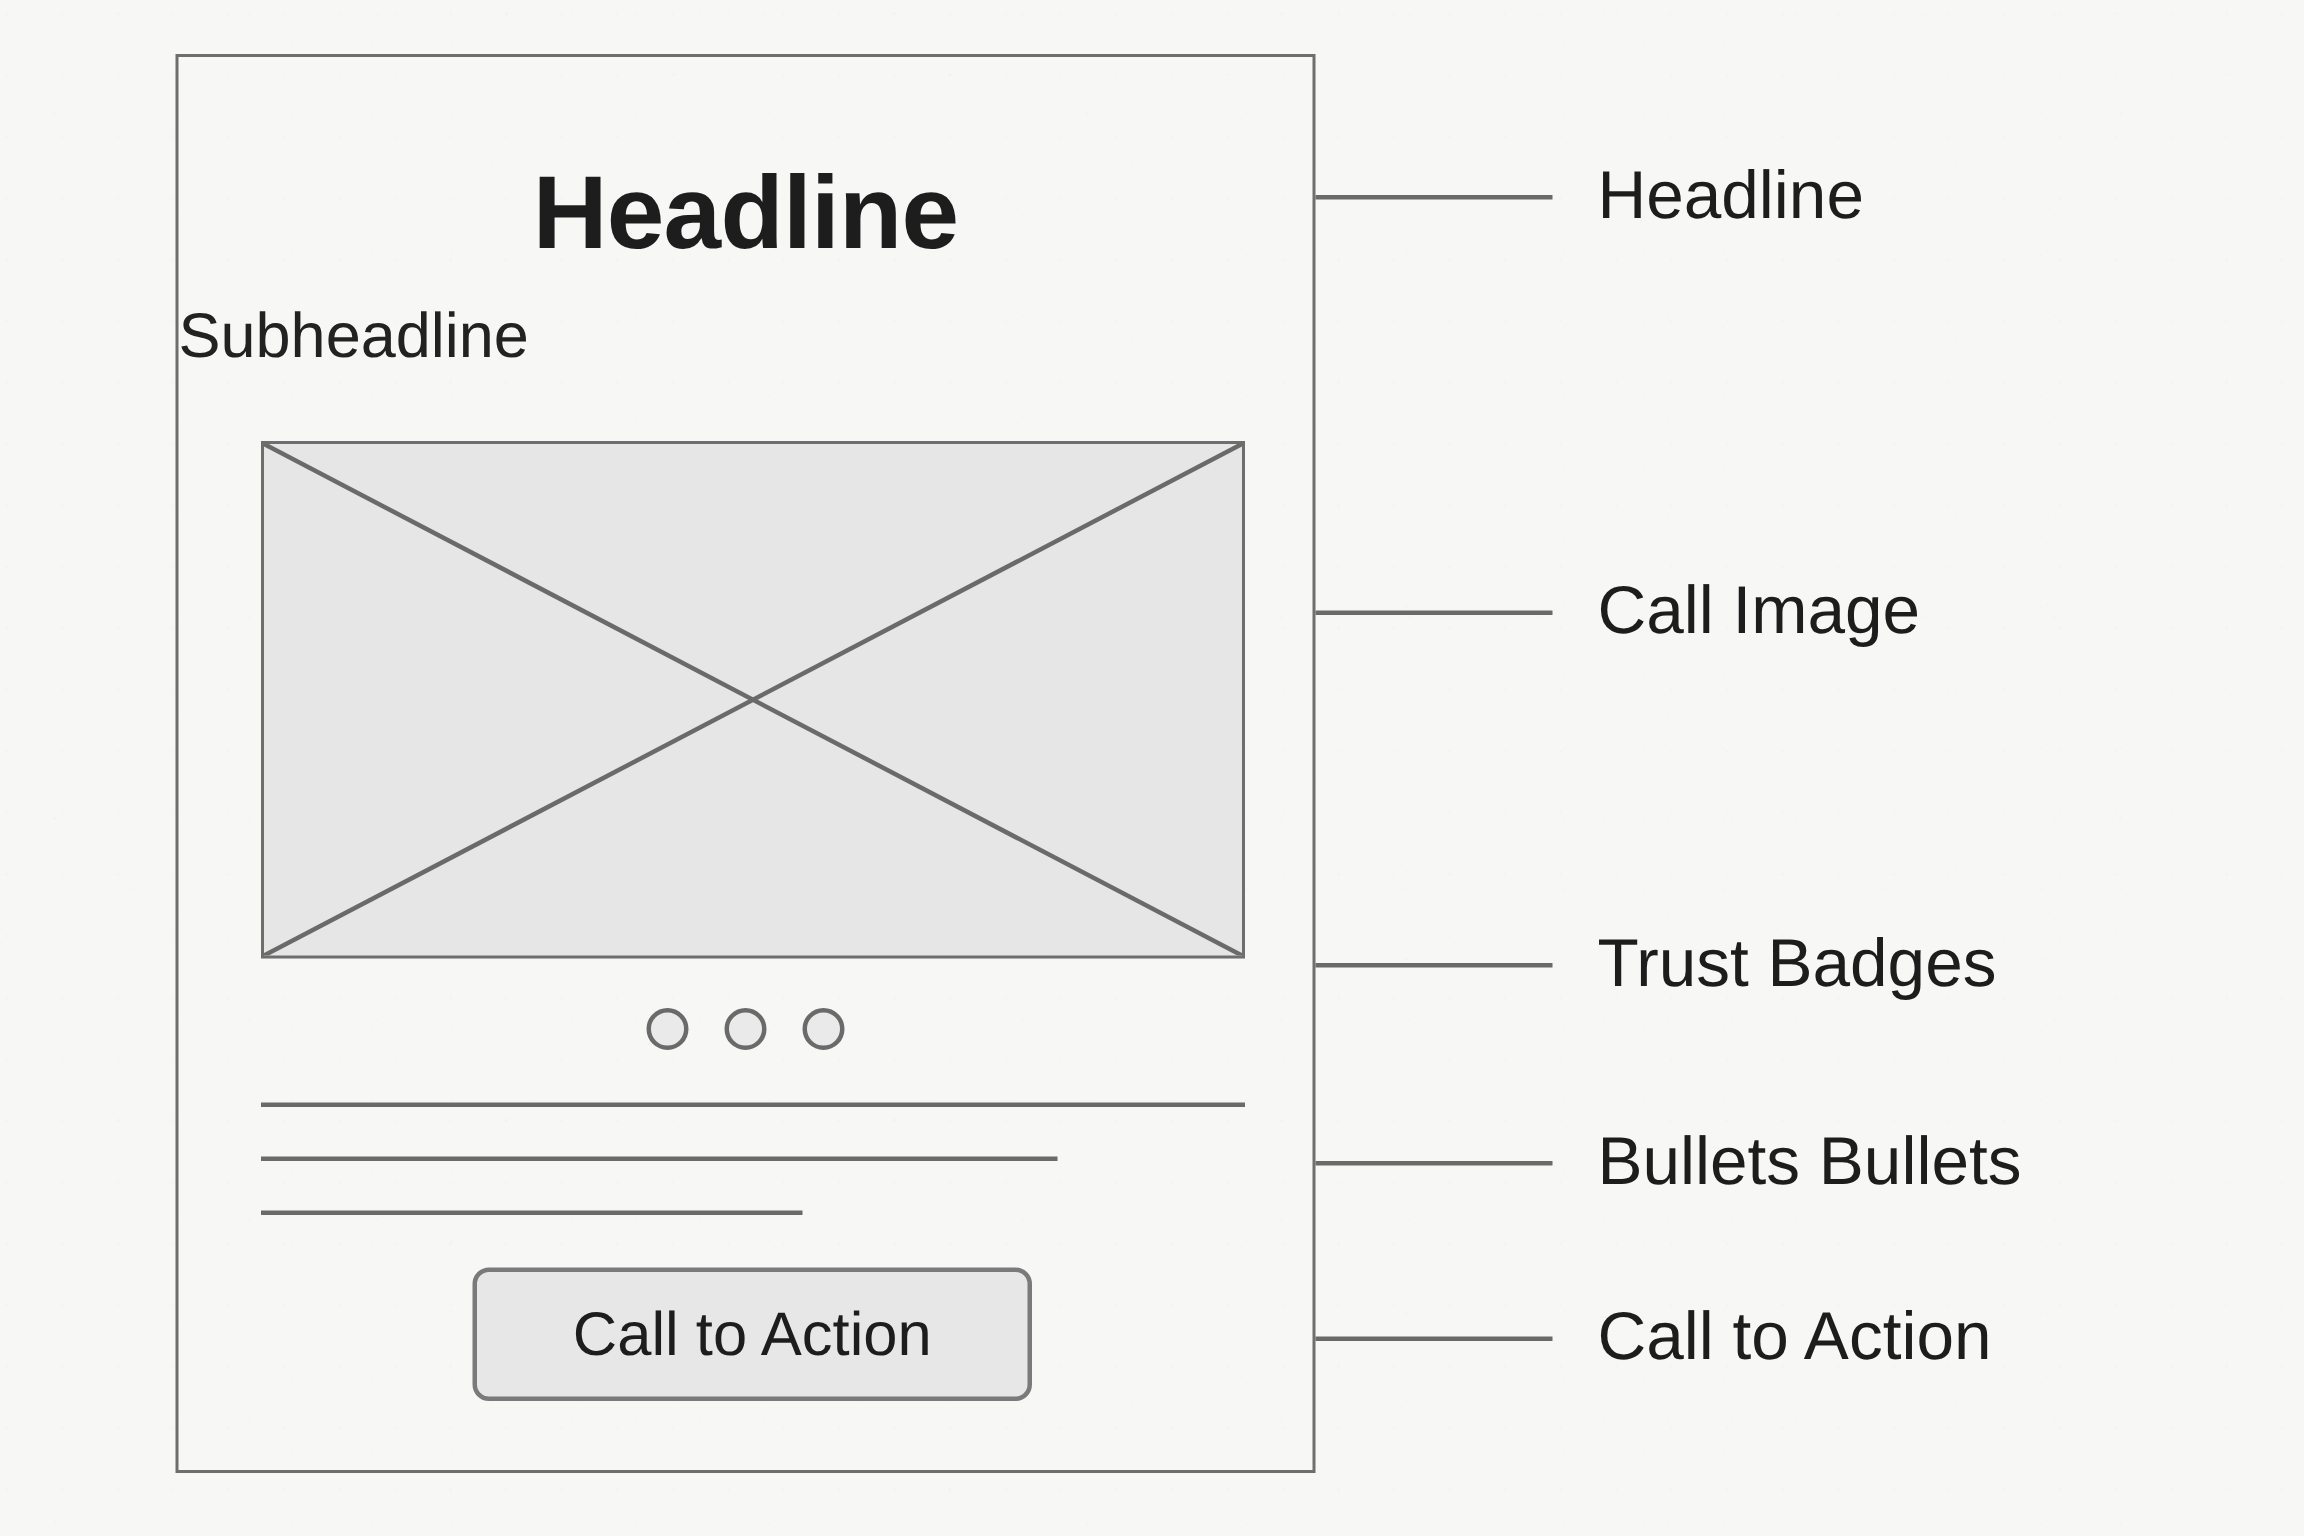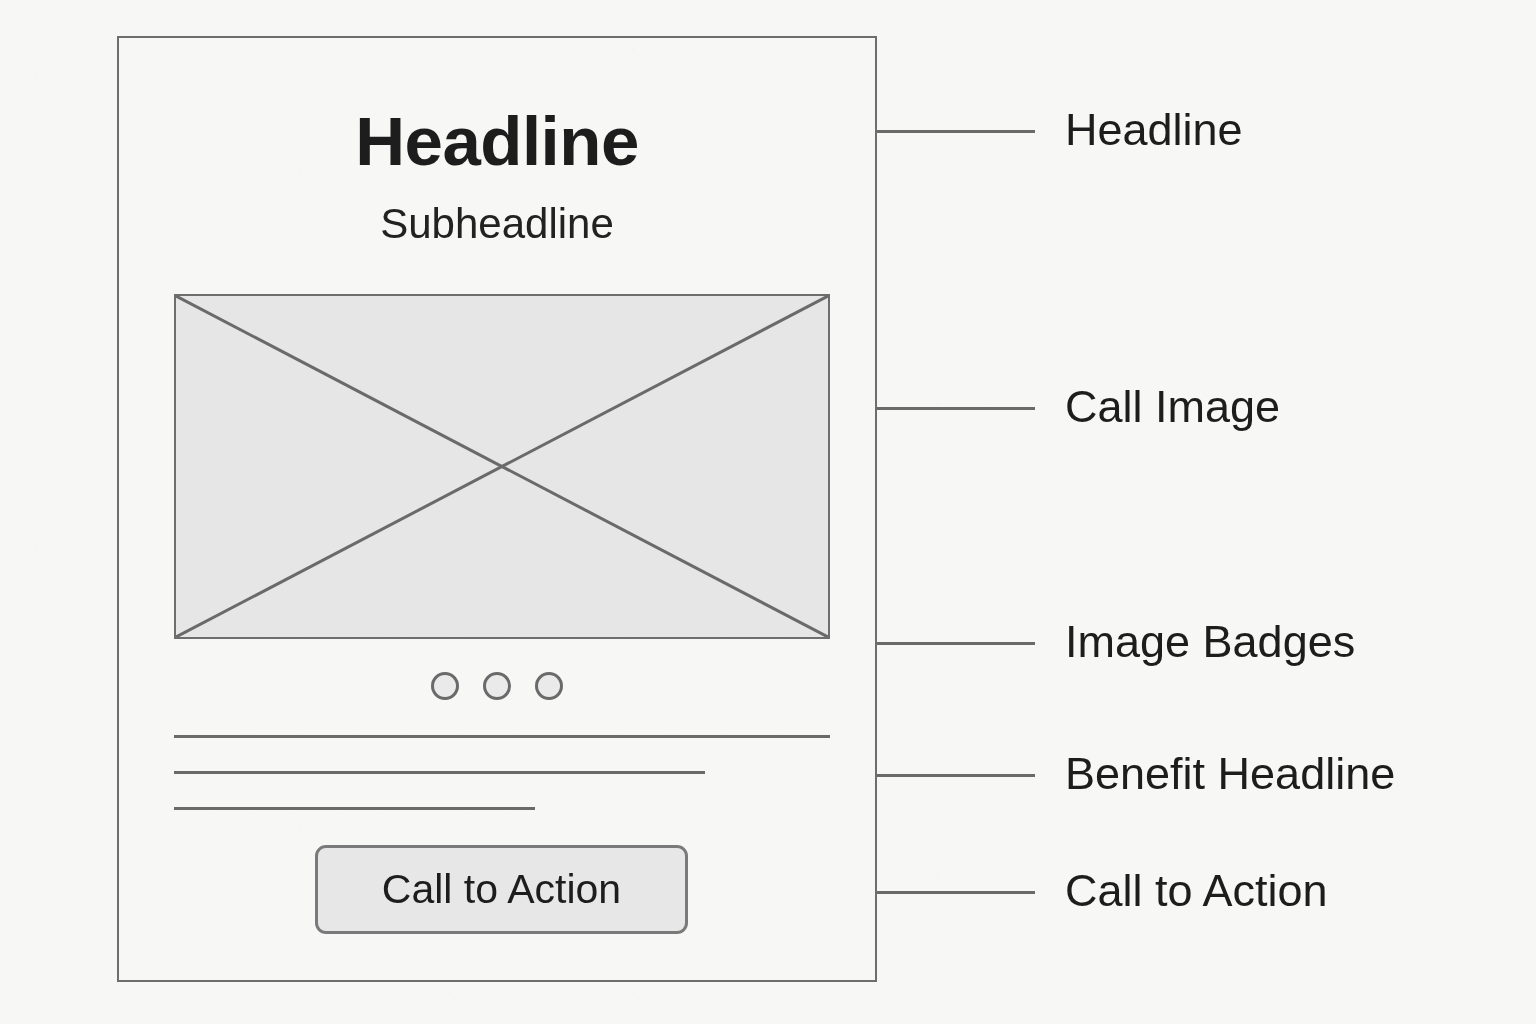--- a/index.html
+++ b/index.html
@@ -52,21 +52,20 @@
     font-weight: bold;
     color: #1d1d1d;
     letter-spacing: -0.5px;
     line-height: 1.05;
   }
   .subheadline {
     position: absolute;
     left: 0;
     top: 163px;
     width: 100%;
-    text-align: center;
     font-size: 42px;
     font-weight: normal;
     color: #222222;
     line-height: 1.1;
   }
 
   
   .hero-image {
     position: absolute;
     left: 55px;
@@ -198,24 +197,24 @@
   <div class="annotation-label">Headline</div>
 </div>
 
 <div class="annotation" style="left:877px; top:408px;">
   <div class="leader-line"></div>
   <div class="annotation-label">Call Image</div>
 </div>
 
 <div class="annotation" style="left:877px; top:643px;">
   <div class="leader-line"></div>
-  <div class="annotation-label">Image Badges</div>
+  <div class="annotation-label">Trust Badges</div>
 </div>
 
 <div class="annotation" style="left:877px; top:775px;">
   <div class="leader-line"></div>
-  <div class="annotation-label">Benefit Headline</div>
+  <div class="annotation-label">Bullets Bullets</div>
 </div>
 
 <div class="annotation" style="left:877px; top:892px;">
   <div class="leader-line"></div>
   <div class="annotation-label">Call to Action</div>
 </div>
 
 </body></html>

